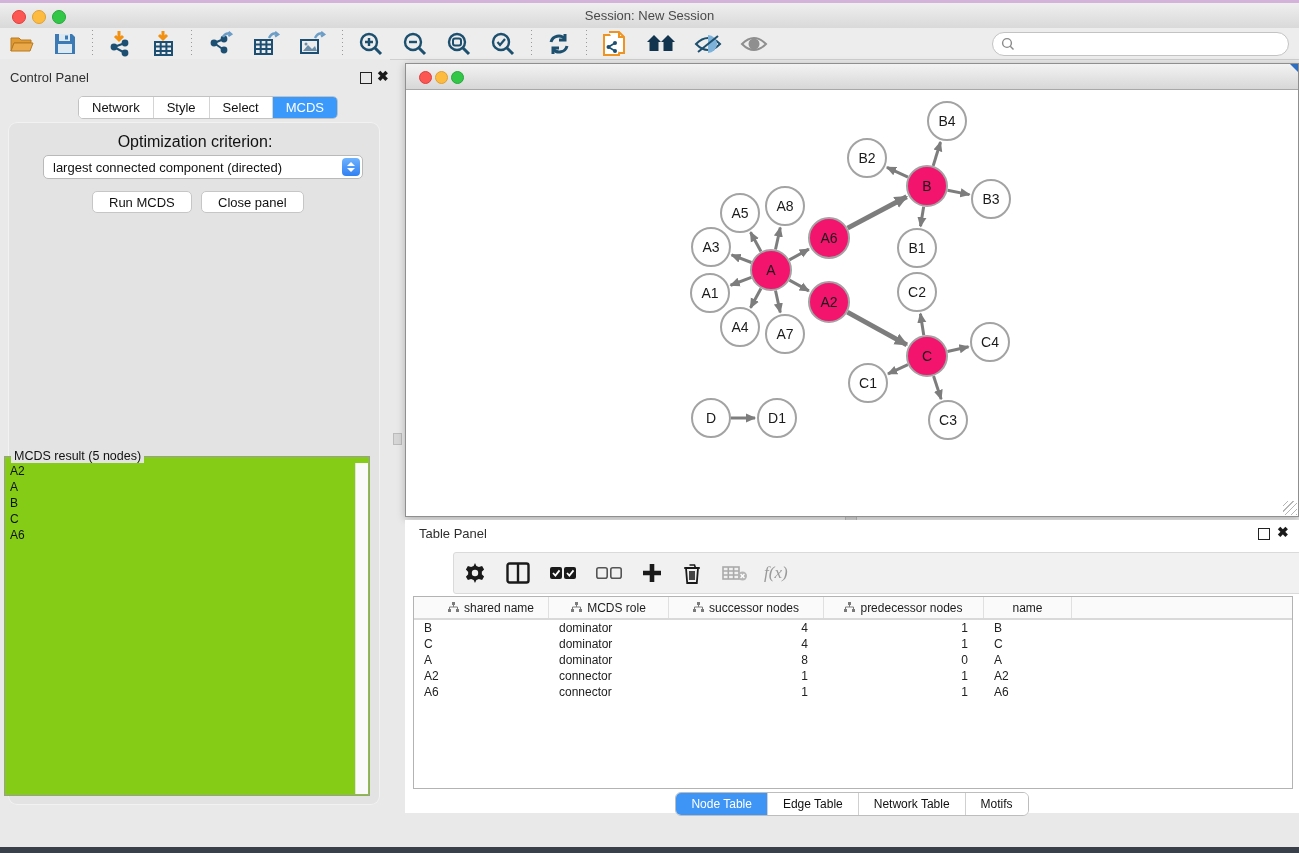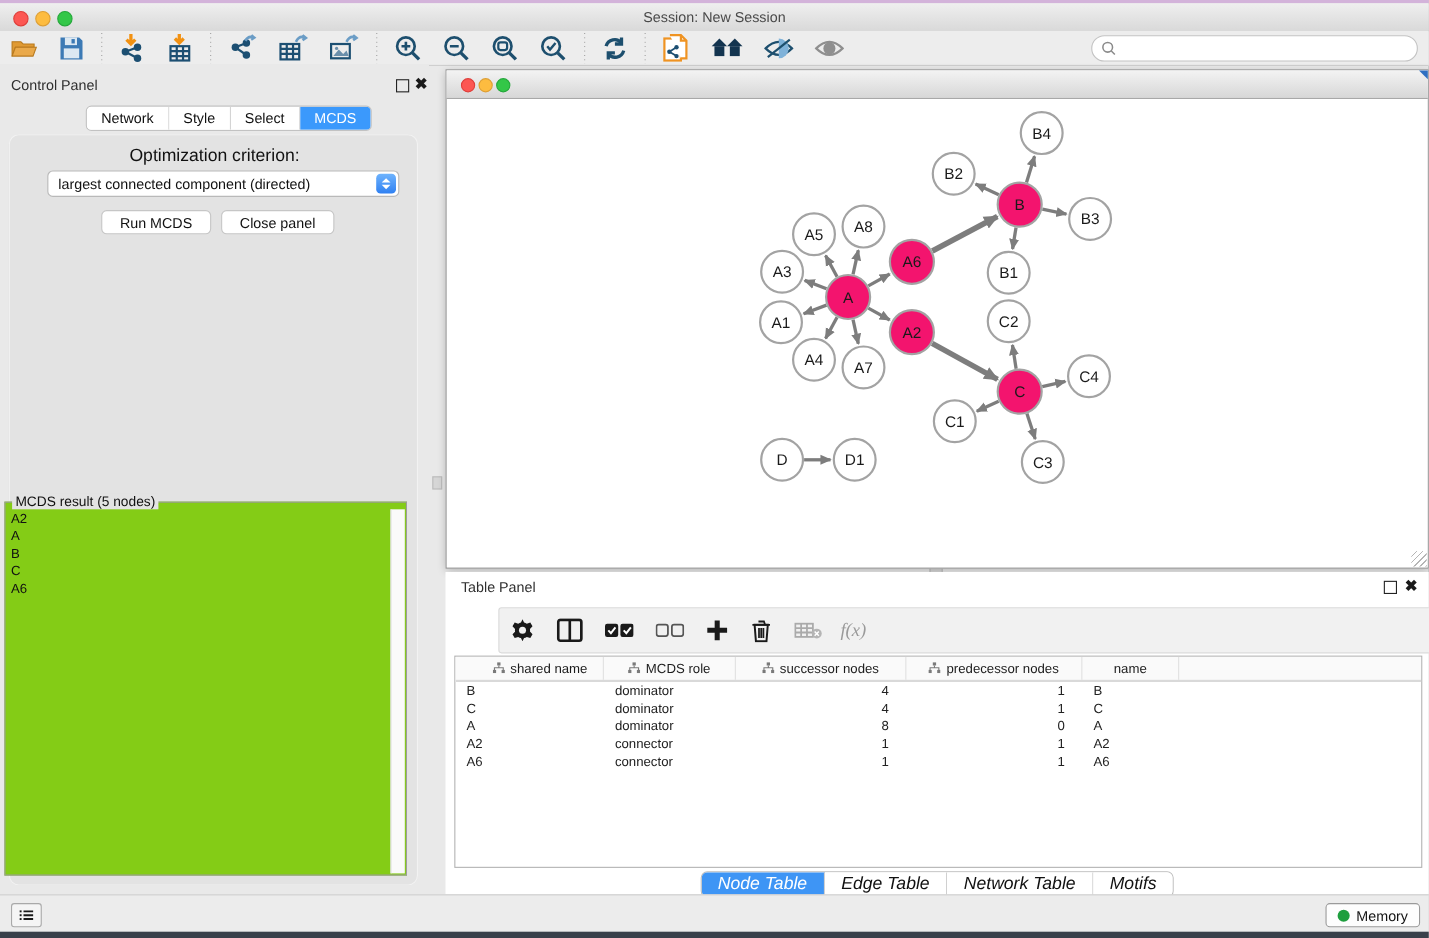--- a/index.html
+++ b/index.html
@@ -94,21 +94,21 @@
             border:1px solid #b3b3b3;overflow:hidden;}
   .tp-header{display:flex;height:21px;border-bottom:2px solid #d9d9d9;background:#fafafa;font-size:12px;}
   .th{display:flex;align-items:center;justify-content:center;gap:5px;border-right:1px solid #e0e0e0;
       box-sizing:border-box;color:#1c1c1c;}
   .tp-rows{font-size:12px;}
   .tr{display:flex;height:16px;line-height:16px;}
   .td{box-sizing:border-box;padding:0 10px;white-space:nowrap;overflow:hidden;}
   .td.right{text-align:right;padding-right:16px;}
   .tp-tabs{position:absolute;left:0;width:100%;top:272px;display:flex;justify-content:center;}
   .tp-tabbar{display:flex;height:22px;border:1px solid #bdbdbd;border-radius:6px;overflow:hidden;background:#fff;}
-  .tp-tab{padding:0 15px;font-size:16px;line-height:22px;color:#111;background:#fff;border-right:1px solid #d0d0d0;font-style:italic;}
+  .tp-tab{padding:0 15px;font-size:12px;line-height:22px;color:#111;background:#fff;border-right:1px solid #d0d0d0;}
   .tp-tab:last-child{border-right:none;}
   .tp-tab.sel{background:#3e95f5;color:#fff;}
   
   .statusbar{position:absolute;left:0;top:813px;width:1299px;height:34px;background:#ececec;
              border-top:1px solid #cfcfcf;}
   .status-left-btn{position:absolute;left:10px;top:7px;width:28px;height:22px;background:#f5f5f5;
                    border:1px solid #a9a9a9;border-radius:3px;display:flex;align-items:center;justify-content:center;}
   .memory-btn{position:absolute;right:8px;top:7px;height:22px;background:#fdfdfd;border:1px solid #9a9a9a;
               border-radius:4px;display:flex;align-items:center;gap:6px;padding:0 10px;font-size:13px;color:#111;}
   .memory-dot{width:11px;height:11px;border-radius:50%;background:#1e9e3e;}
@@ -576,33 +576,15 @@
     <div class="tp-tabs">
       <div class="tp-tabbar" id="tp-tabbar">
           <div class="tp-tab sel">Node Table</div>
           <div class="tp-tab">Edge Table</div>
           <div class="tp-tab">Network Table</div>
           <div class="tp-tab">Motifs</div>
         </div>
     </div>
   </div>
 
-  <div class="statusbar">
-    <button class="status-left-btn">
-      <svg width="16" height="14" viewBox="0 0 16 14">
-          <g stroke="#1a1a1a" stroke-width="2">
-            <path d="M5 3 h10 M5 7 h10 M5 11 h10"></path>
-          </g>
-          <g fill="#1a1a1a">
-            <rect x="1" y="2" width="2" height="2"></rect>
-            <rect x="1" y="6" width="2" height="2"></rect>
-            <rect x="1" y="10" width="2" height="2"></rect>
-          </g>
-        </svg>
-    </button>
-    <button class="memory-btn">
-      <span class="memory-dot"></span>
-      <span>Memory</span>
-    </button>
-  </div>
 
   <div class="desktop-bottom"></div>
 </div>
 
 </body></html>

